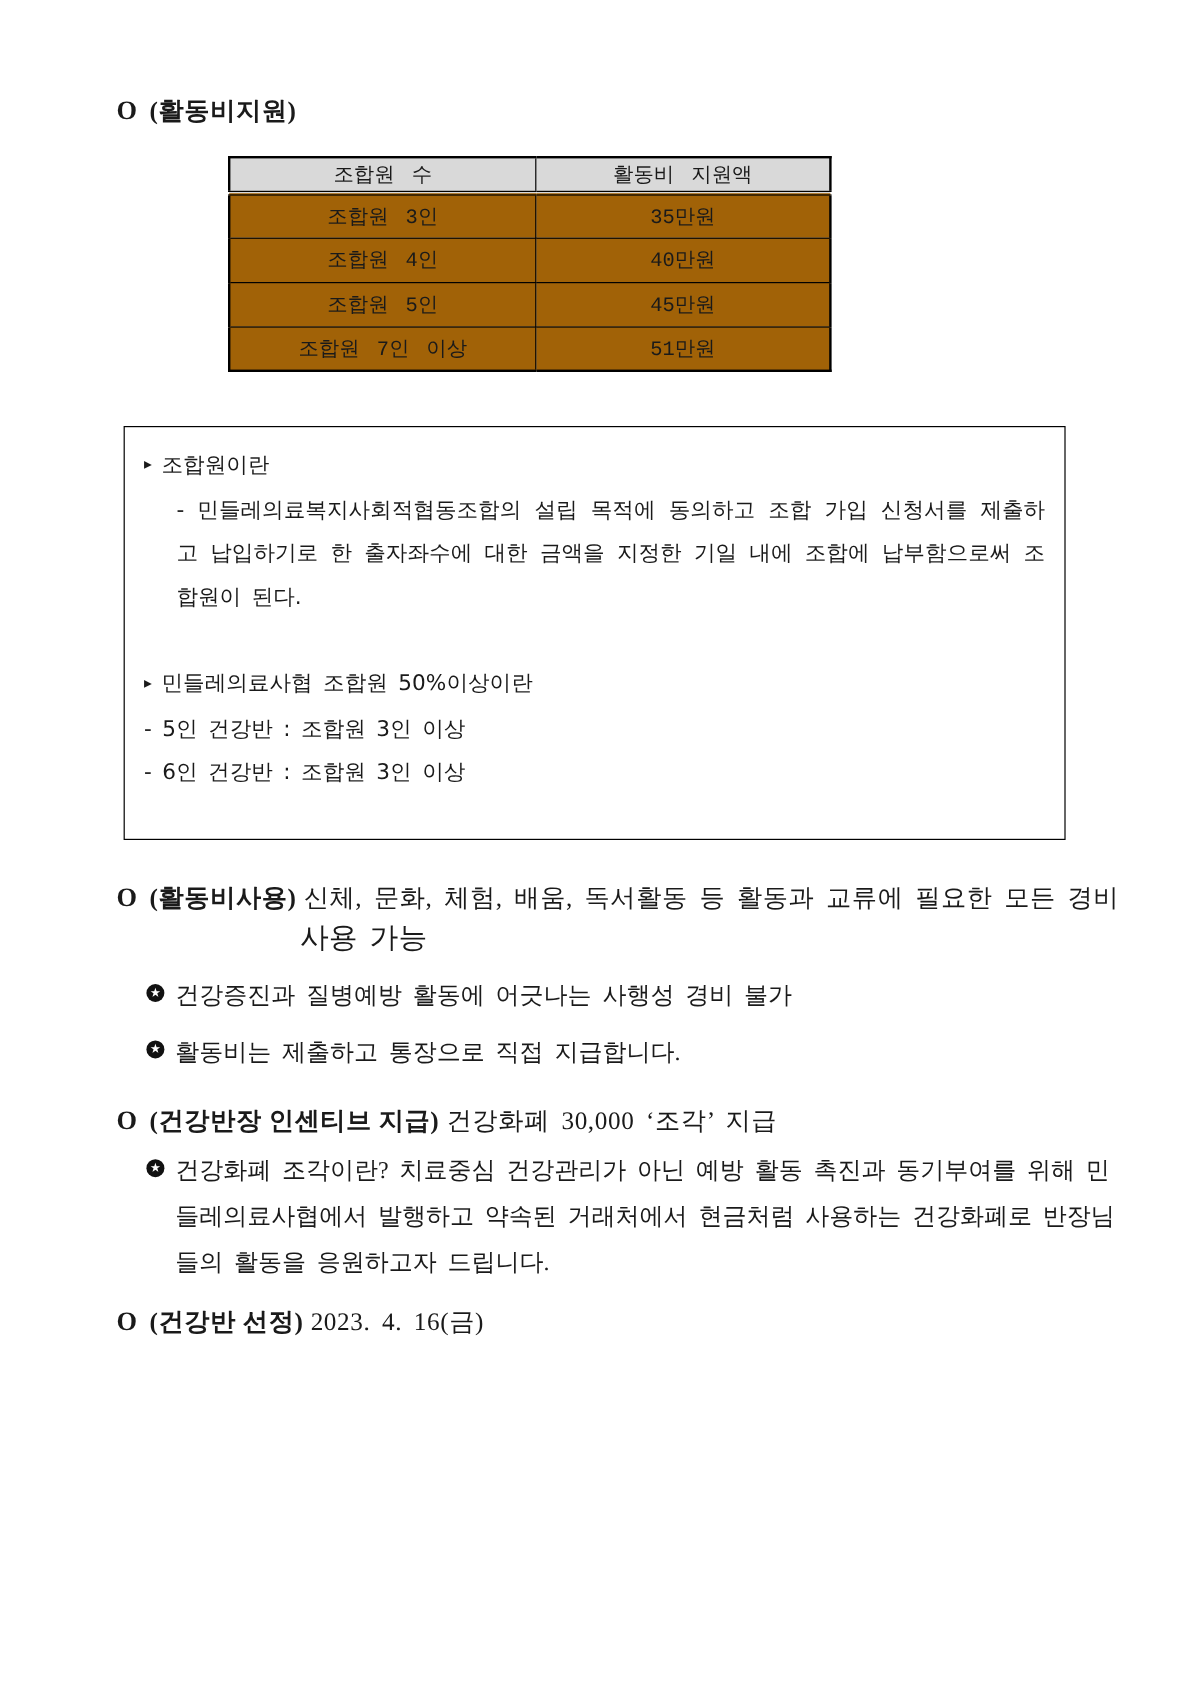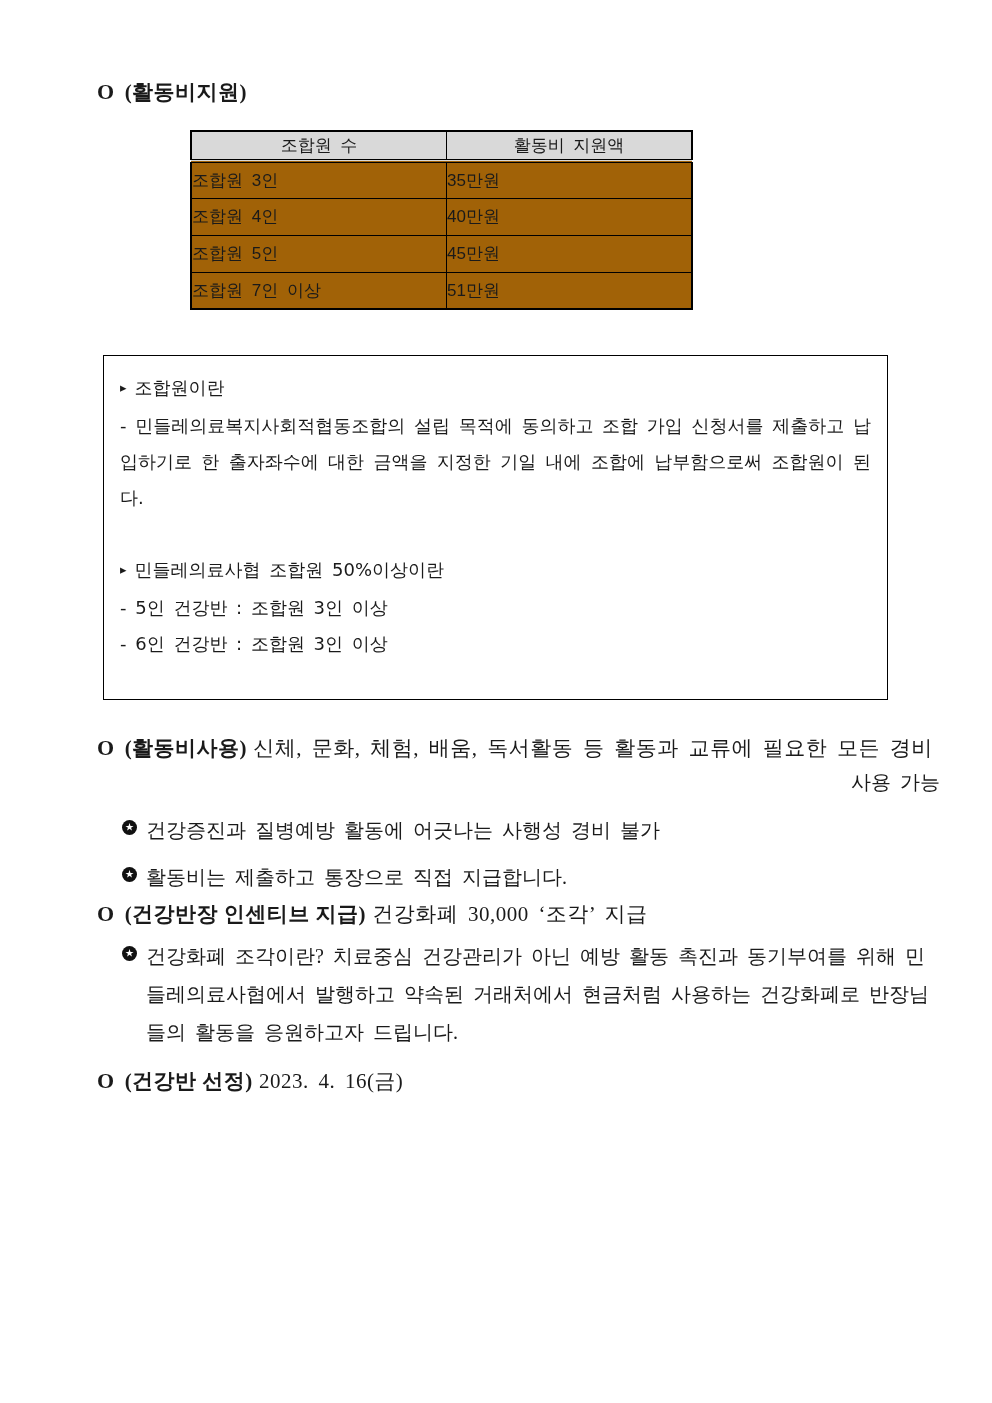--- a/index.html
+++ b/index.html
@@ -21,22 +21,23 @@
   .heading .marker { font-weight: 600; font-size: 22px; margin-right: 10px; }
   .heading .htitle { font-weight: 700; }
   .heading .htext  { font-weight: 400; margin-left: 6px; word-spacing: 4px; }
 
   
   .support-table {
     border-collapse: collapse;
     margin: 24px 0 0 93px;
     width: 503px;
     table-layout: fixed;
-    font-family: Liberation Sans, sans-serif;
+    font-family: Liberation Mono, monospace;
     font-size: 17px;
+    text-align: center;
     word-spacing: 4px;
   }
   .support-table th, .support-table td {
     border: 1px solid #000;
     padding: 0;
   }
   .support-table th {
     background: #d9d9d9;
     height: 30px;
     font-weight: 400;
@@ -59,31 +60,31 @@
     font-family: "DejaVu Sans", "Liberation Sans", sans-serif;
     font-size: 18px;
     line-height: 36px;
     word-spacing: 3px;
   }
   .arrow-line { display: flex; align-items: baseline; }
   .arrow-icon { font-size: 13px; margin-right: 8px; position: relative; top: -2px; }
   .box-para {
     text-align: justify;
     word-break: break-all;
+    margin-left: 27px;
   }
   .box-spacer { height: 36px; }
 
   
   .sec { margin-top: 34px; }
   .cont-line {
     margin-left: 153px;
-    font-size: 20px;
+    font-size: 24px;
     line-height: 40px;
     word-spacing: 4px;
-    text-align: right;
   }
   .bullet-line {
     display: flex;
     align-items: flex-start;
     padding-left: 25px;
     margin-top: 9px;
     font-size: 20px;
     line-height: 34px;
     word-spacing: 4px;
   }
@@ -165,21 +166,21 @@
 
   <div class="bullet-line">
     <span class="star-bullet">★</span>
     <span class="bullet-text">건강증진과 질병예방 활동에 어긋나는 사행성 경비 불가</span>
   </div>
   <div class="bullet-line">
     <span class="star-bullet">★</span>
     <span class="bullet-text">활동비는 제출하고 통장으로 직접 지급합니다.</span>
   </div>
 
-  <div class="heading sec-tight" style="margin-top:4px">
+  <div class="heading sec-tight" style="margin-top:24px">
     <span class="marker">O</span><span class="htitle">(건강반장 인센티브 지급)</span><span class="htext">건강화폐 30,000  ‘조각’  지급</span>
   </div>
   <div class="bullet-line">
     <span class="star-bullet">★</span>
     <span class="bullet-text">건강화폐 조각이란? 치료중심 건강관리가 아닌 예방 활동 촉진과 동기부여를 위해 민들레의료사협에서 발행하고 약속된 거래처에서 현금처럼 사용하는 건강화폐로 반장님들의 활동을 응원하고자 드립니다.</span>
   </div>
 
   <div class="heading" style="margin-top:16px">
     <span class="marker">O</span><span class="htitle">(건강반 선정)</span><span class="htext">2023. 4. 16(금)</span>
   </div>

